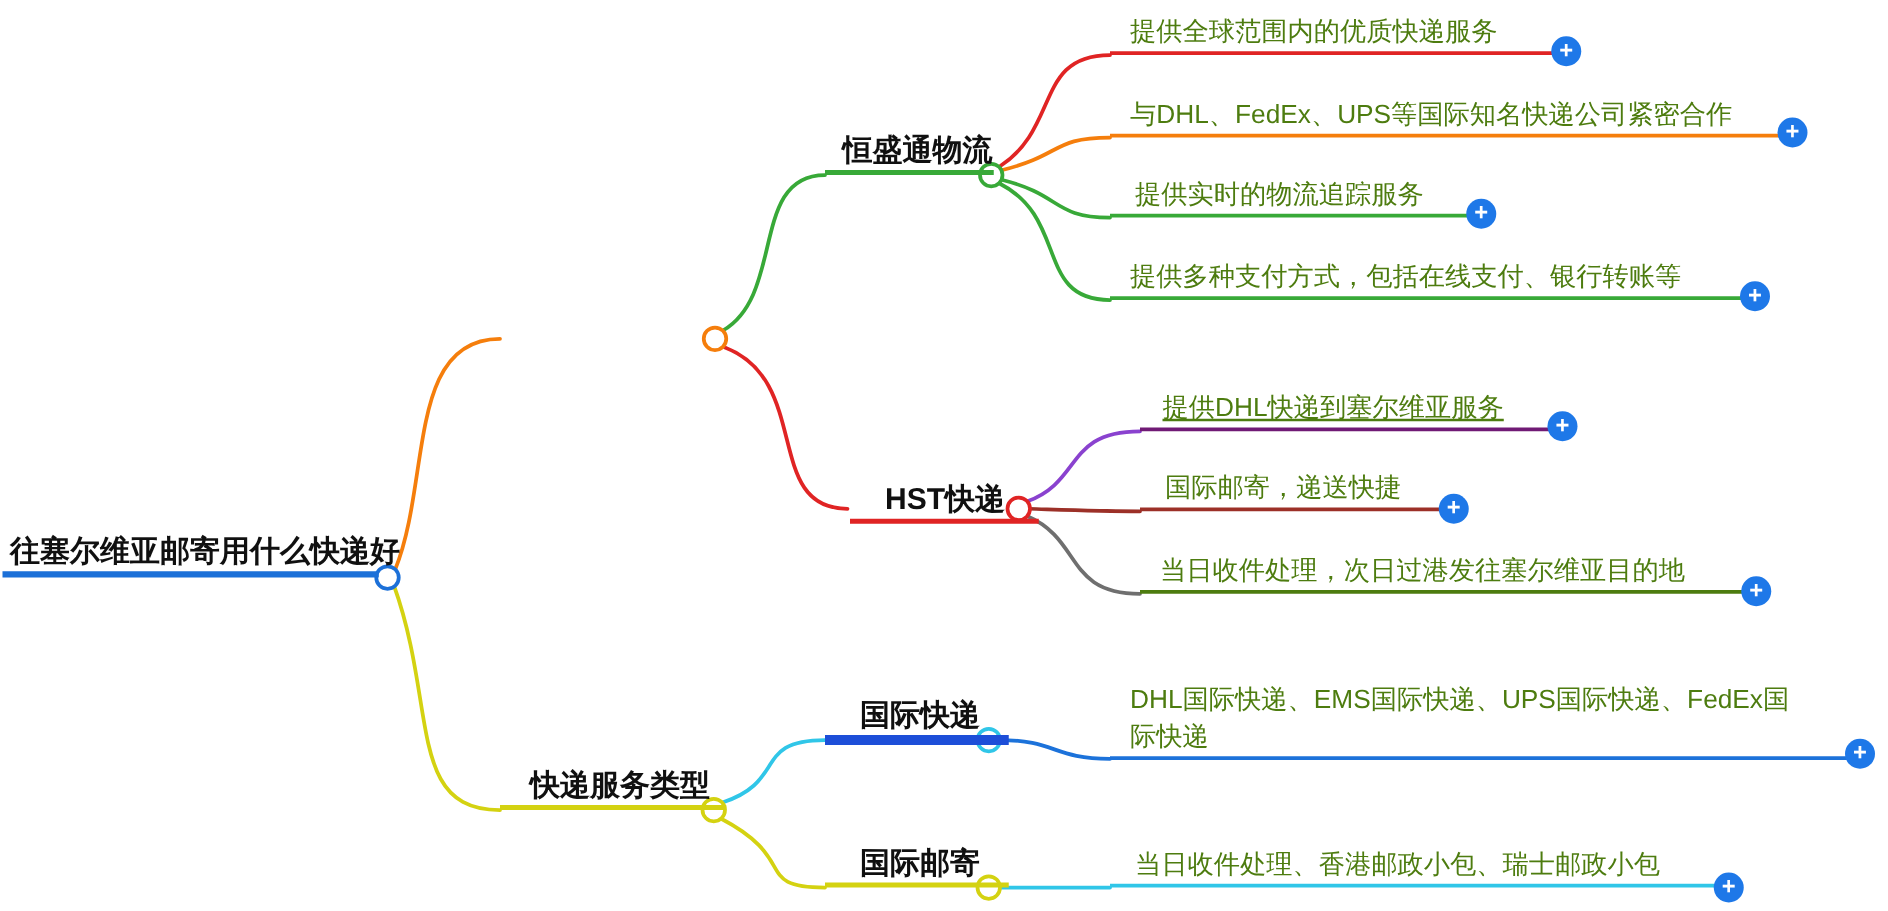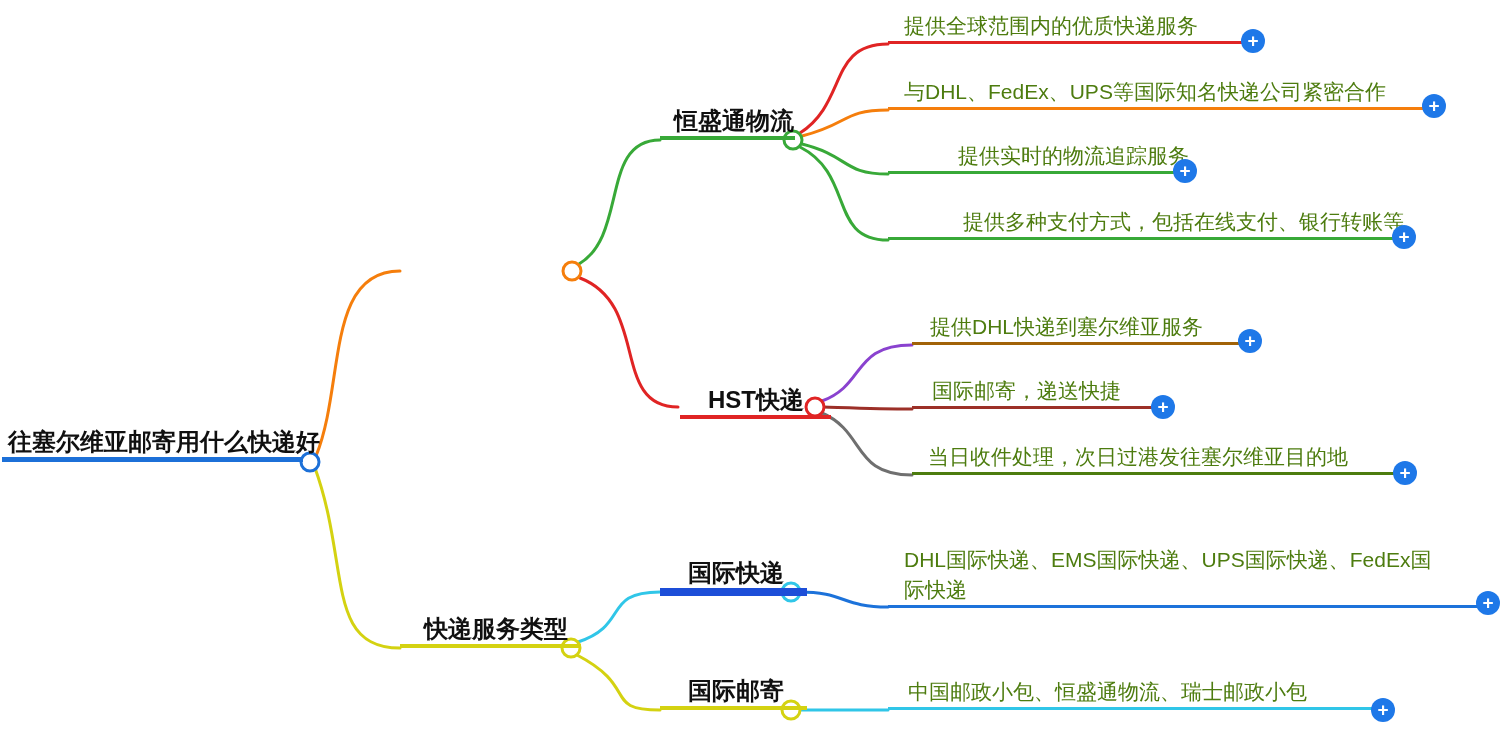--- a/index.html
+++ b/index.html
@@ -25,22 +25,22 @@
 
   
   .u-blue    { border-bottom:5px solid #1C70D8; }
   .u-orange4 { border-bottom:4px solid #F57E0C; }
   .u-green4  { border-bottom:4px solid #38A938; }
   .u-red4    { border-bottom:4px solid #E02424; }
   .u-yellow4 { border-bottom:4px solid #D4D211; }
   .u-cyan4   { border-bottom:8px solid #1d4ed8; }
   .u-red3    { border-bottom:3px solid #E02424; }
   .u-orange3 { border-bottom:3px solid #F57E0C; }
-  .u-green3  { border-bottom:3px solid #38A938;text-align:right; }
-  .u-purple3 { border-bottom:3px solid #a16207; }
+  .u-green3  { border-bottom:3px solid #38A938; }
+  .u-purple3 { border-bottom:3px solid #701a75;text-decoration:underline; }
   .u-darkred3{ border-bottom:3px solid #9C3028; }
   .u-gray3   { border-bottom:3px solid #4d7c0f; }
   .u-dkblue3 { border-bottom:3px solid #1C72DA; }
   .u-cyan3   { border-bottom:3px solid #30C6E8; }
 
   .plus {
     position:absolute; z-index:3; width:24px; height:24px; border-radius:50%;
     background:#1E78E8; color:#ffffff; font-size:19px; font-weight:bold;
     text-align:center; line-height:23px; cursor:pointer; user-select:none;
   }
@@ -117,16 +117,16 @@
 
   <div class="node u-cyan4" style="left:660px; top:558px; width:119px; padding-left:28px;">国际快递</div>
 
   <div class="leaf wrap u-dkblue3" style="left:888px; top:545px; width:579px; padding-left:16px;">
     <span class="txt">DHL国际快递、EMS国际快递、UPS国际快递、FedEx国际快递</span>
   </div>
   <div class="plus" style="left:1476px; top:591px;">+</div>
 
   <div class="node u-yellow4" style="left:660px; top:676px; width:119px; padding-left:28px;">国际邮寄</div>
 
-  <div class="leaf u-cyan3" style="left:888px; top:677px; width:479px; padding-left:20px;">中国邮政小包、恒盛通物流、瑞士邮政小包</div>
+  <div class="leaf u-cyan3" style="left:888px; top:677px; width:479px; padding-left:20px;">当日收件处理、香港邮政小包、瑞士邮政小包</div>
   <div class="plus" style="left:1371px; top:698px;">+</div>
 
 </div>
 
 </body></html>

